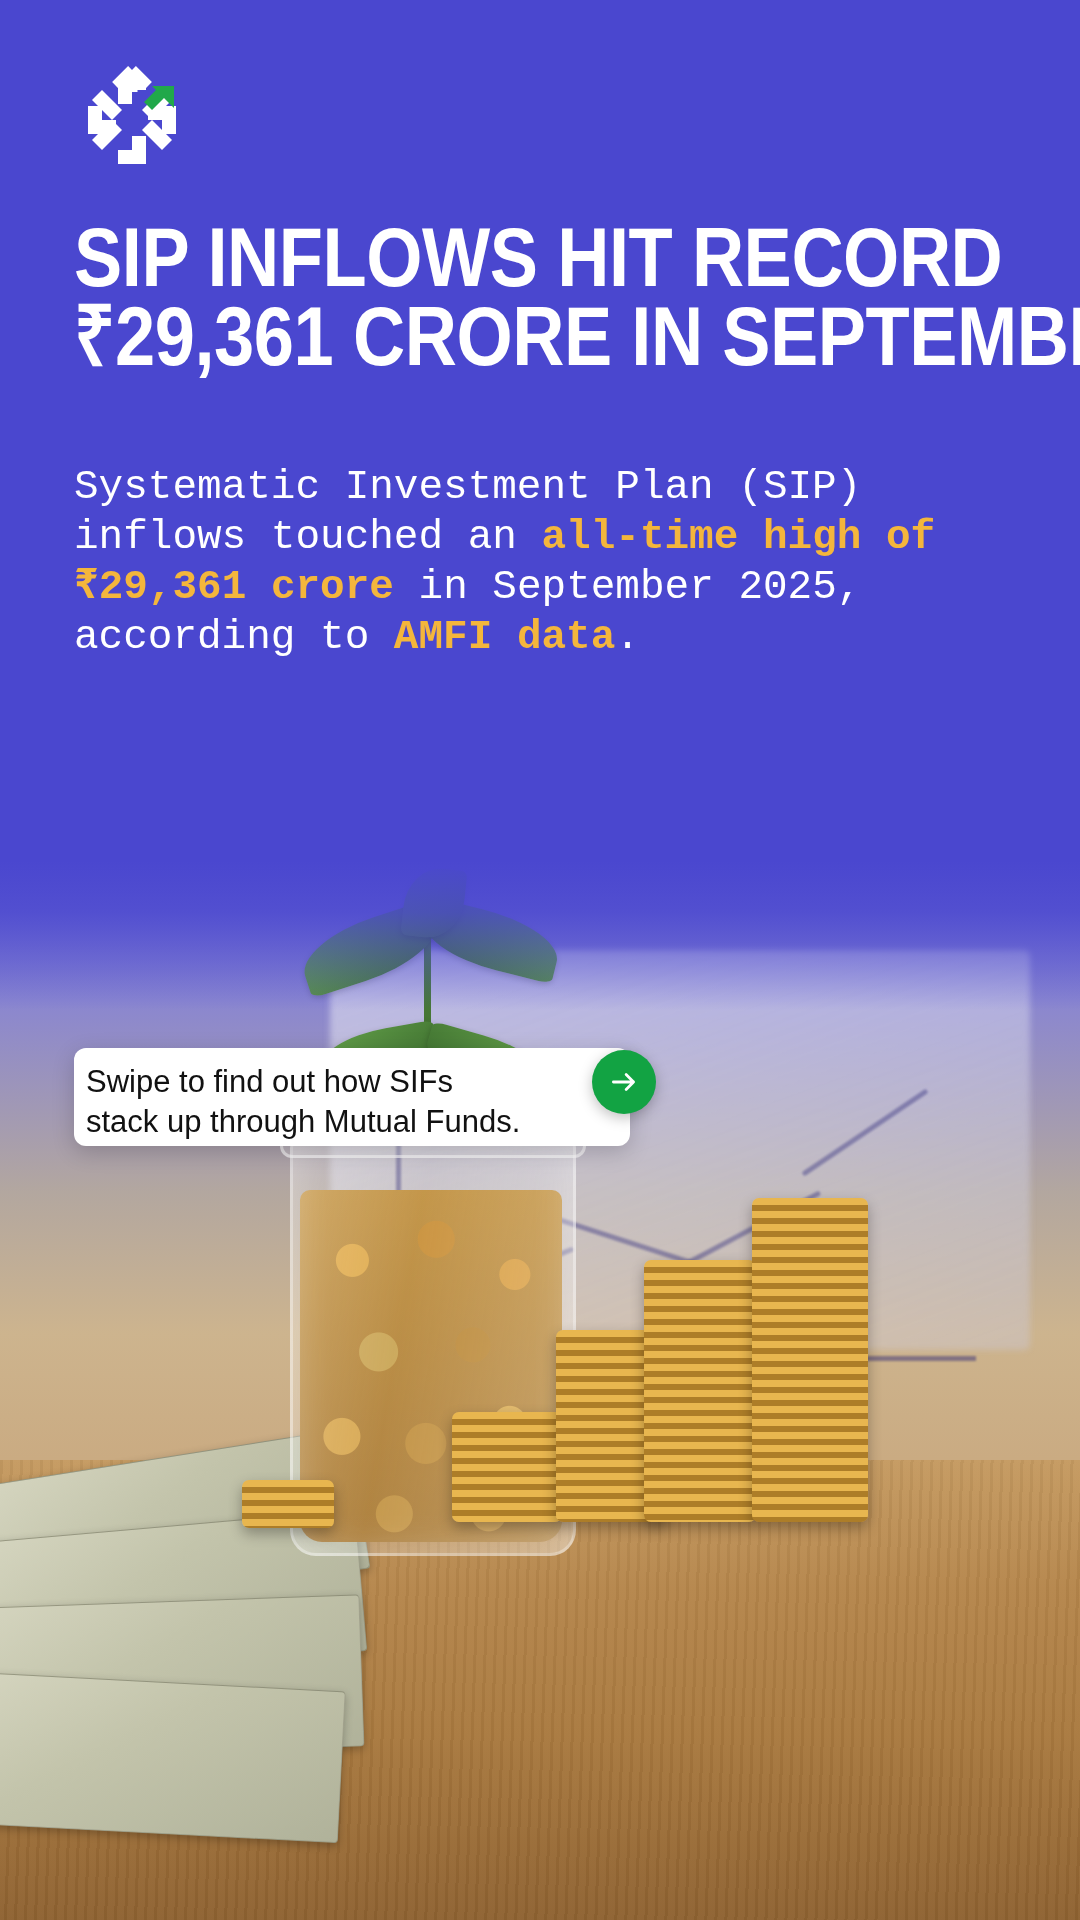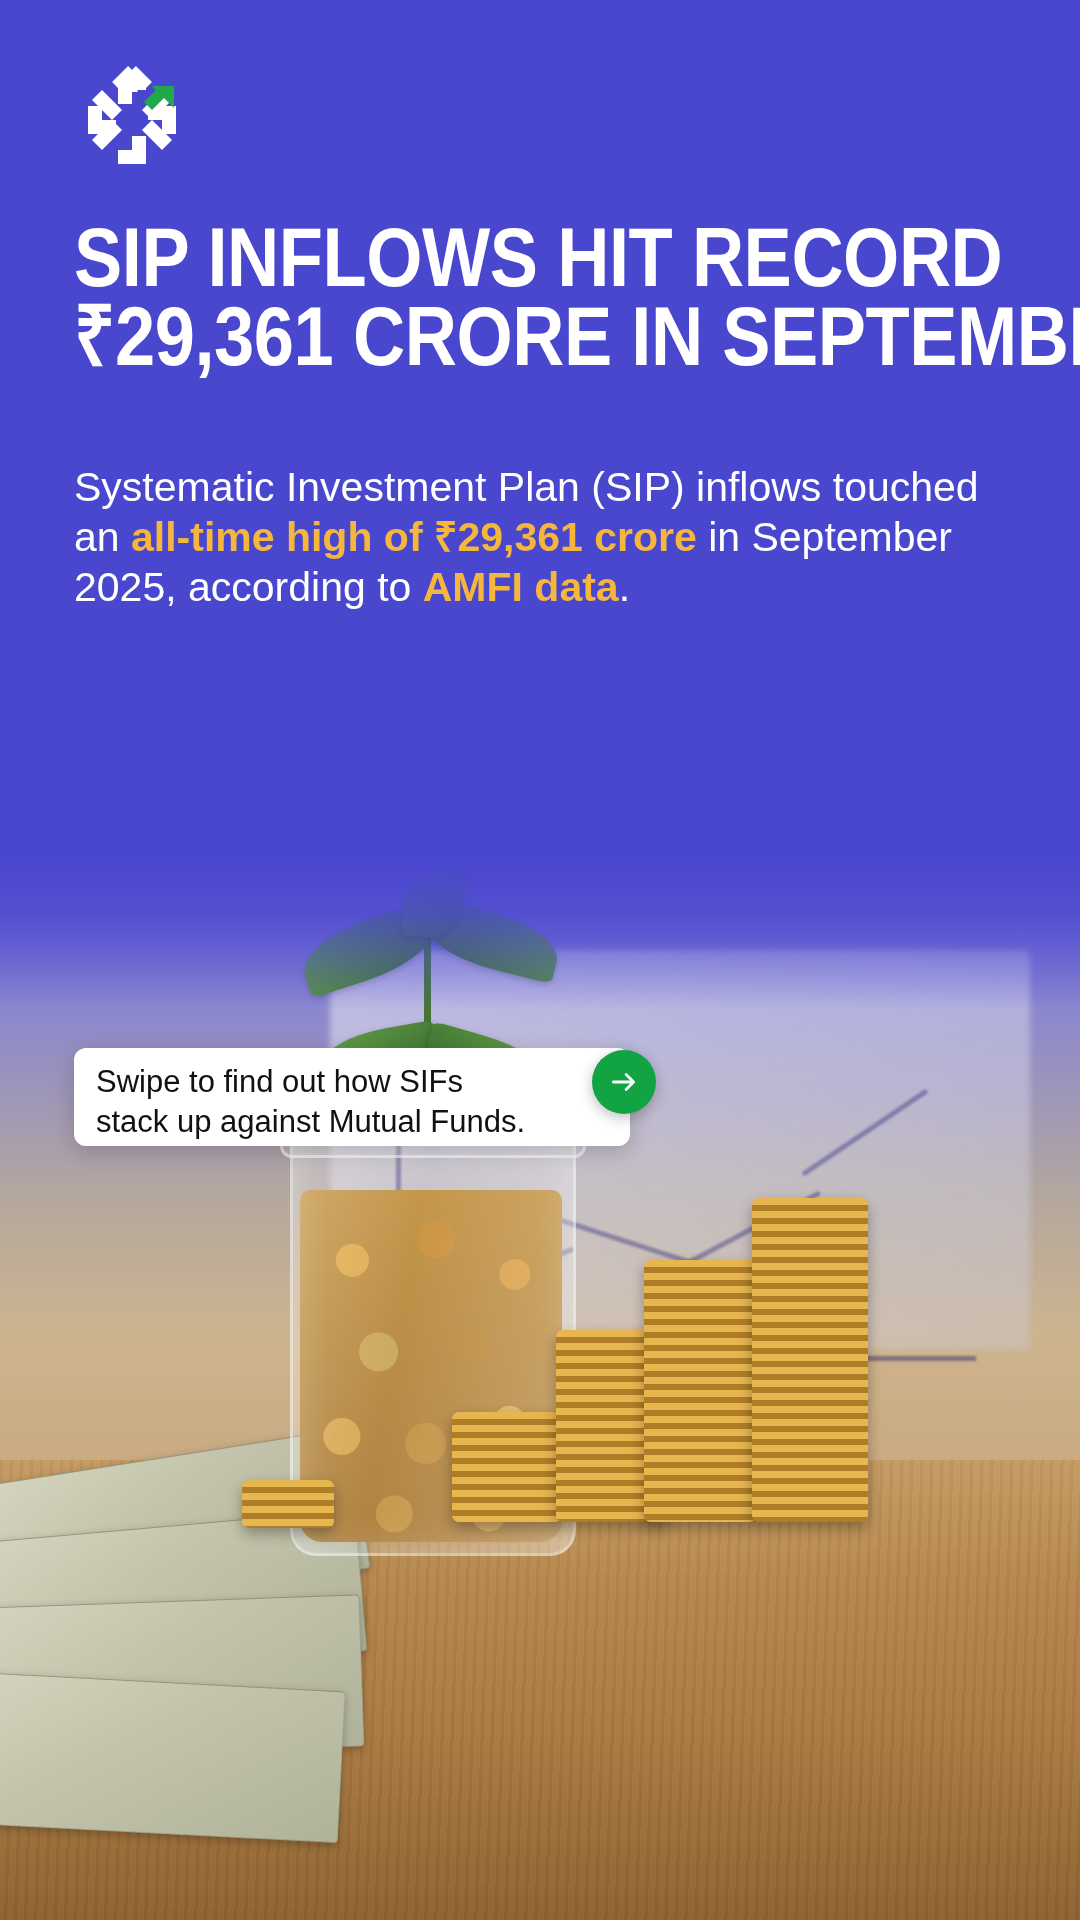--- a/index.html
+++ b/index.html
@@ -85,32 +85,33 @@
     transform-origin:left top;
   }
   .headline .hl-line{display:block;white-space:nowrap;}
 
   .body{
     position:absolute;left:74px;top:462px;width:940px;
     color:#ffffff;
     font-size:41px;
     line-height:1.22;
     font-weight:400;
+    font-family:Liberation Mono, monospace;
   }
   .body .hi{color:#f4b63c;font-weight:700;}
   .body .para2{display:block;}
 
   .cta{
     position:absolute;left:74px;top:1048px;
     width:556px;height:98px;
     background:#ffffff;border-radius:12px;
     box-shadow:0 6px 22px rgba(0,0,0,.18);
   }
   .cta-text{
-    position:absolute;left:22px;top:14px;width:520px;
+    position:absolute;left:12px;top:14px;width:520px;
     color:#111111;font-size:31px;line-height:1.28;
   }
   .cta-arrow{
     position:absolute;left:592px;top:1050px;width:64px;height:64px;border-radius:50%;
     background:#12a343;display:flex;align-items:center;justify-content:center;
     box-shadow:0 4px 14px rgba(0,0,0,.25);
   }
 </style>
 </head>
 <body>
@@ -186,21 +187,21 @@
       <span class="hl-line">₹29,361 CRORE IN SEPTEMBER</span>
     </div>
 
     <div class="body">
       <span>Systematic Investment Plan (SIP) inflows touched an </span><span class="hi">all-time high of ₹29,361 crore</span><span> in September 2025, according to </span><span class="hi">AMFI data</span><span>.</span>
     </div>
 
     <div class="cta">
       <div class="cta-text">
         <div>Swipe to find out how SIFs</div>
-        <div>stack up against Mutual Funds.</div>
+        <div>stack up through Mutual Funds.</div>
       </div>
     </div>
 
     <div class="cta-arrow">
       <svg viewBox="0 0 32 32" width="34" height="34" aria-hidden="true">
         <path d="M6 16 H25 M18 9 L25 16 L18 23" fill="none" stroke="#ffffff" stroke-width="2.6" stroke-linecap="round" stroke-linejoin="round"></path>
       </svg>
     </div>
 
   </div>

